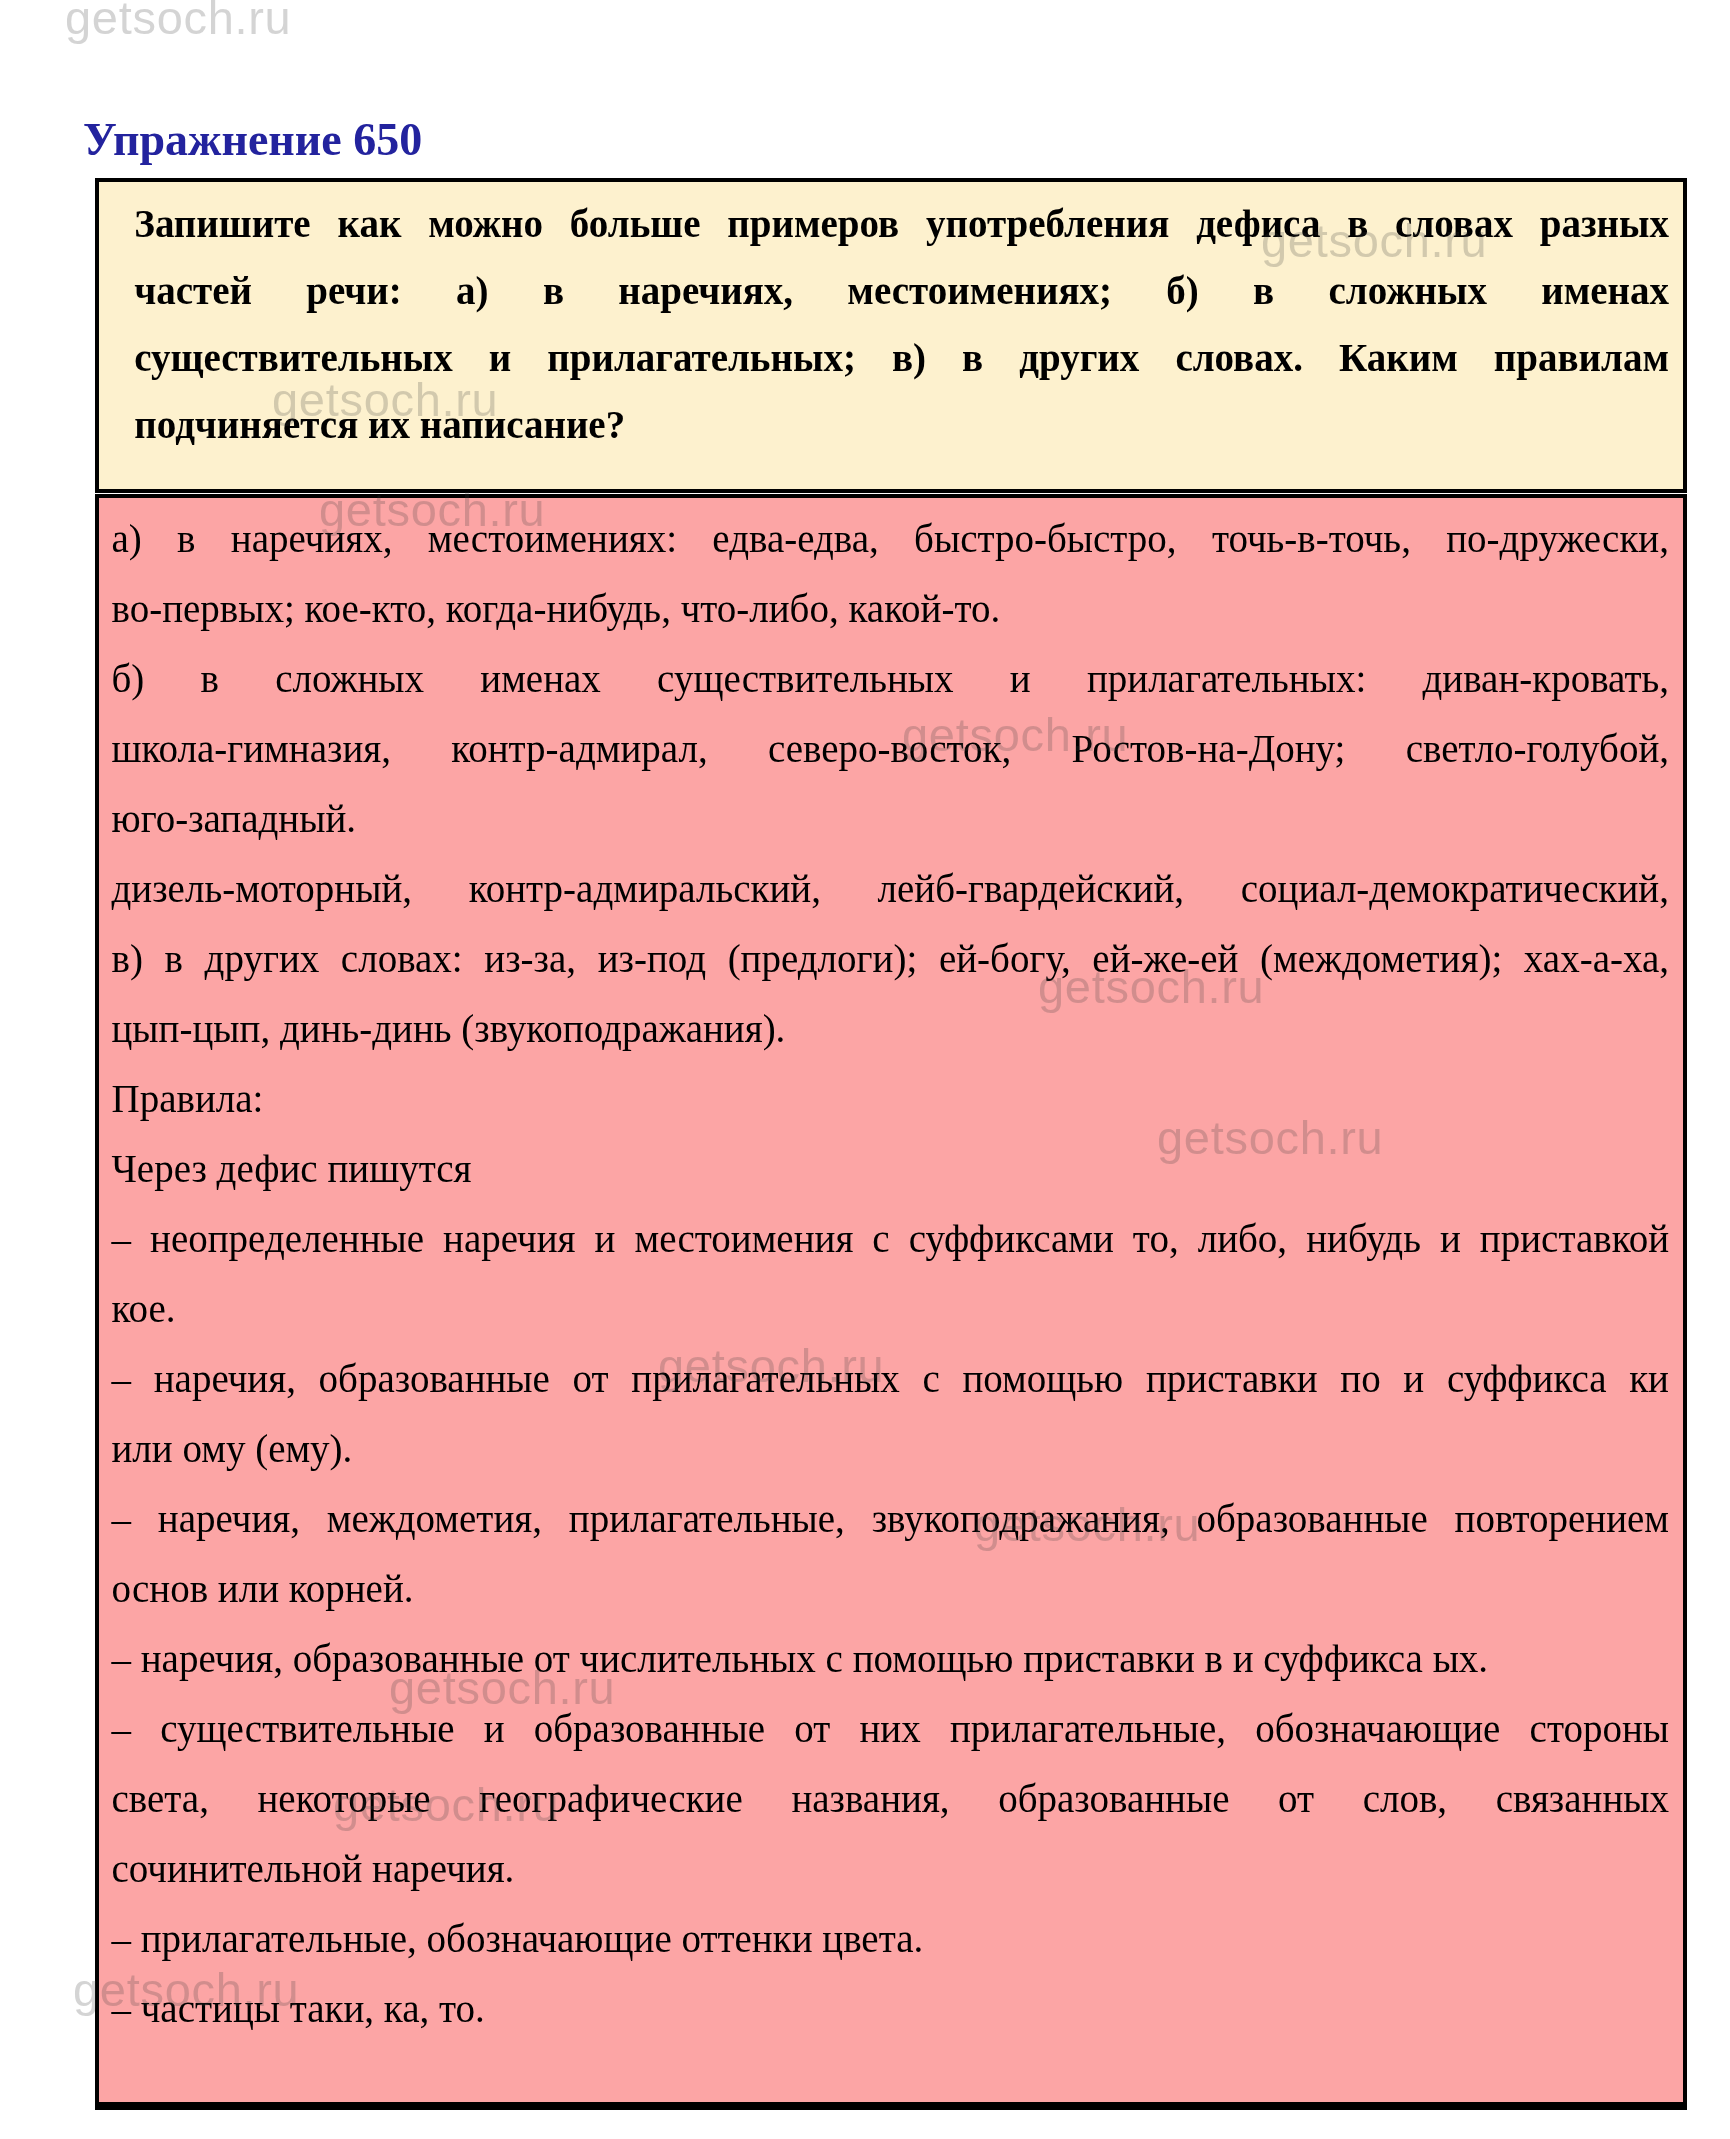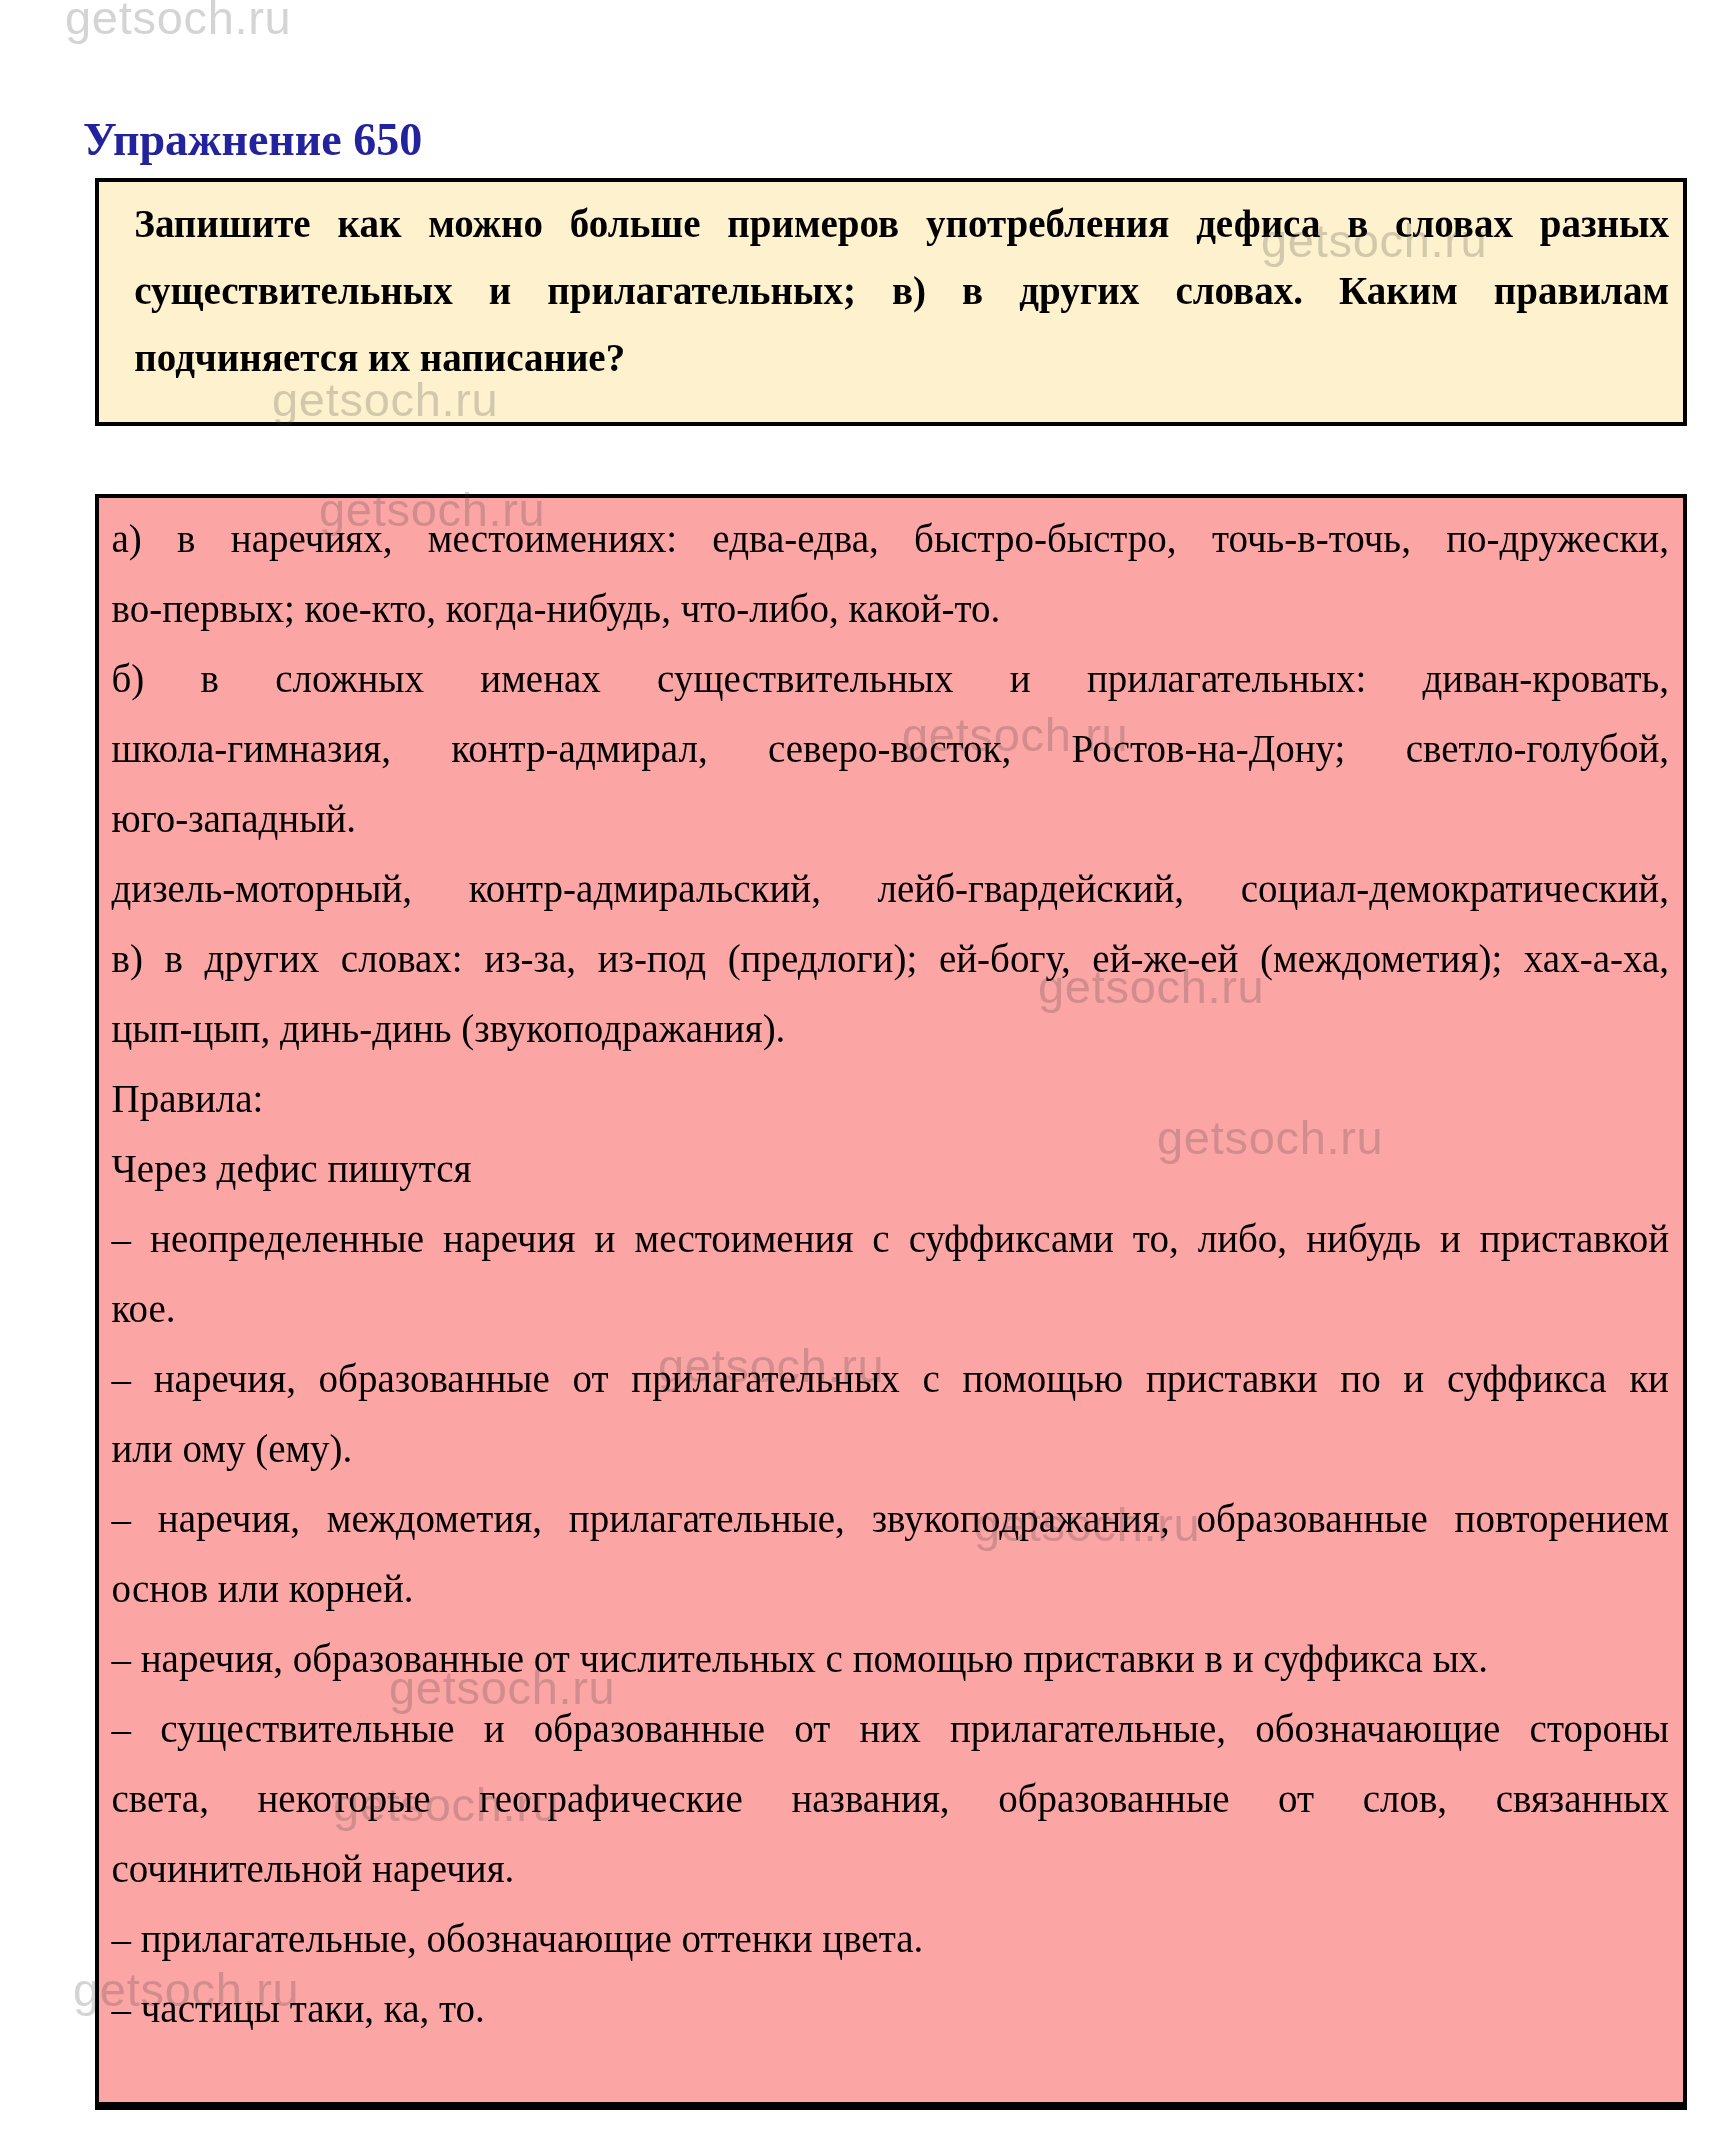--- a/index.html
+++ b/index.html
@@ -68,20 +68,21 @@
   .fill   { text-align: justify; text-align-last: justify; }
   .nofill { text-align: center; text-align-last: left; }
 </style>
 </head>
 <body>
 
 <div id="page" style="--page-bg: #ffffff; --task-bg: #fdf1ce; --border: #000000; --title: #23239e; --text: #000000; --wm: rgba(60,60,60,0.22);">
   <h1 id="title">Упражнение 650</h1>
   <section id="task-box">
       <div class="tline fill">Запишите как можно больше примеров употребления дефиса в словах разных</div>
+      <div class="tline fill">частей речи: а) в наречиях, местоимениях; б) в сложных именах</div>
       <div class="tline fill">существительных и прилагательных; в) в других словах. Каким правилам</div>
       <div class="tline nofill">подчиняется их написание?</div>
     </section>
   <section id="answer-box">
       <div class="aline fill">а) в наречиях, местоимениях: едва-едва, быстро-быстро, точь-в-точь, по-дружески,</div>
       <div class="aline nofill">во-первых; кое-кто, когда-нибудь, что-либо, какой-то.</div>
       <div class="aline fill">б) в сложных именах существительных и прилагательных: диван-кровать,</div>
       <div class="aline fill">школа-гимназия, контр-адмирал, северо-восток, Ростов-на-Дону; светло-голубой,</div>
       <div class="aline nofill">юго-западный.</div>
       <div class="aline fill">дизель-моторный, контр-адмиральский, лейб-гвардейский, социал-демократический,</div>

